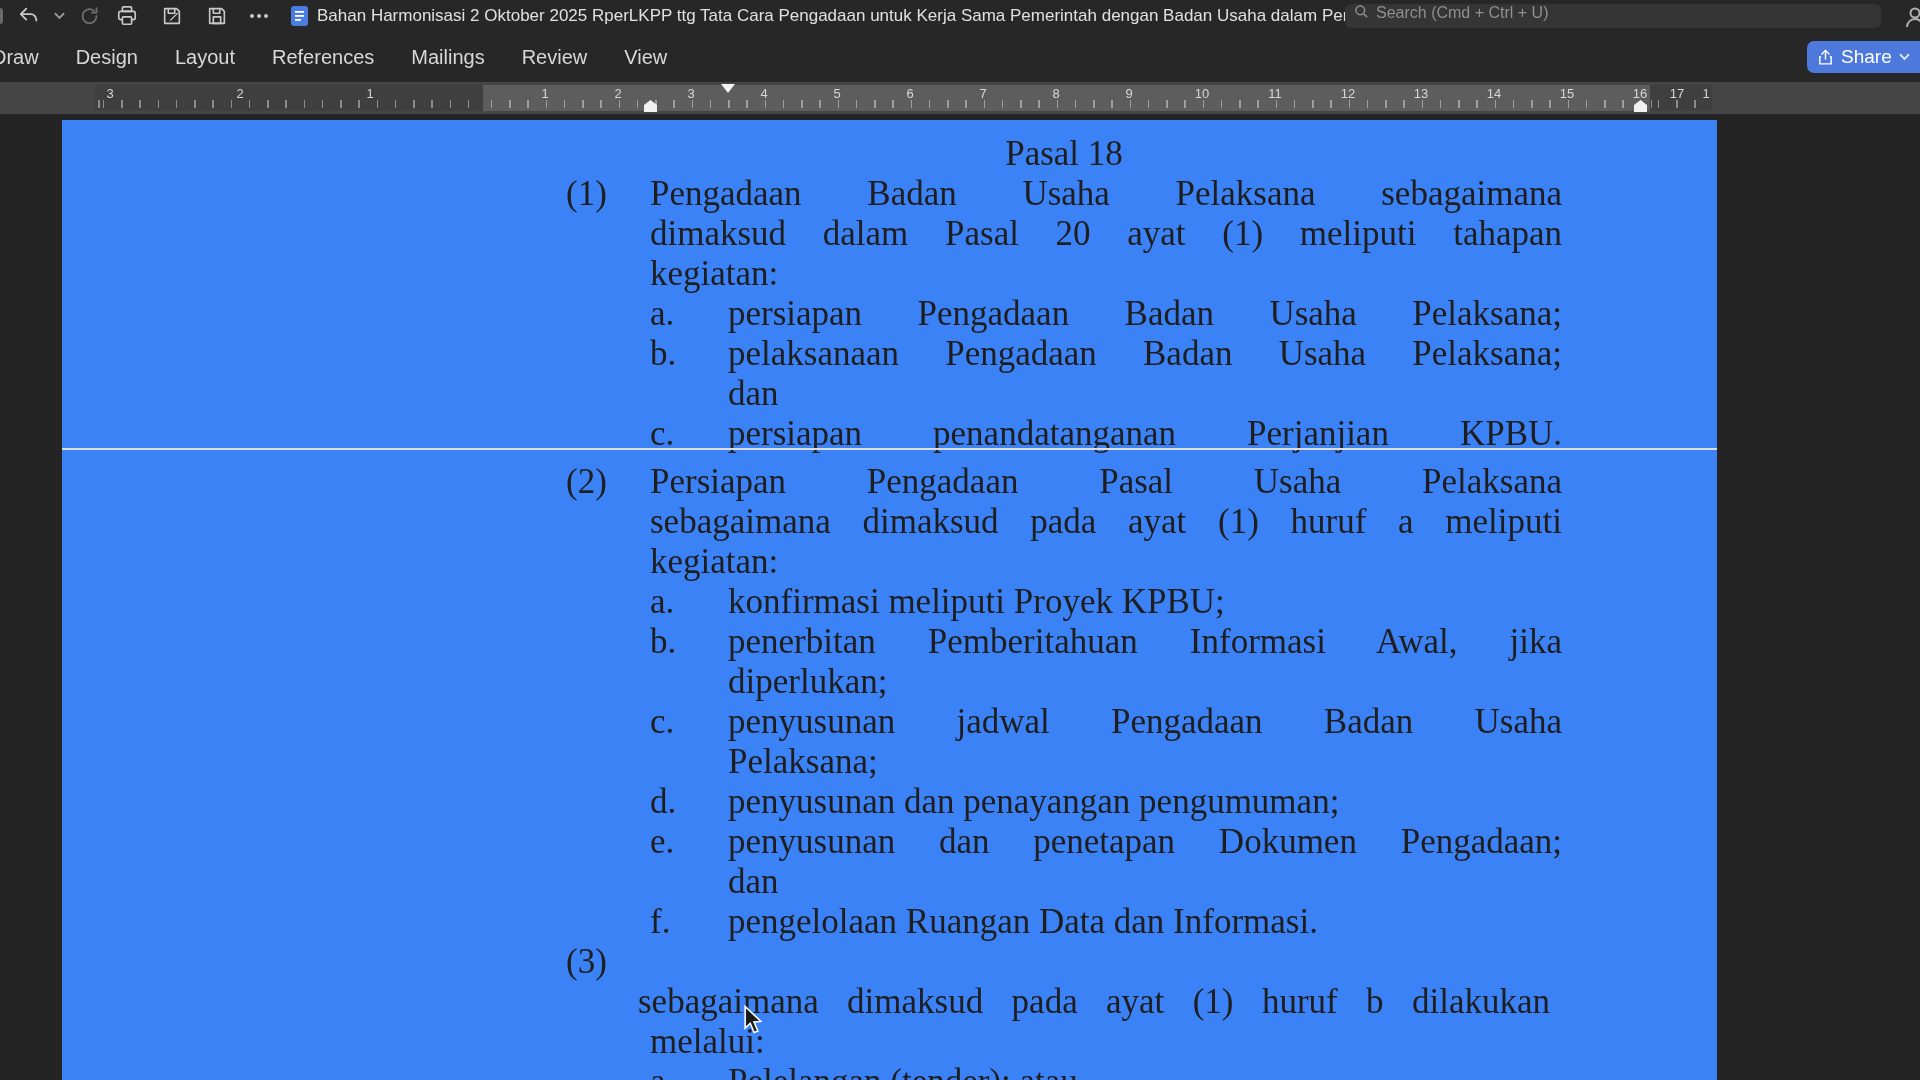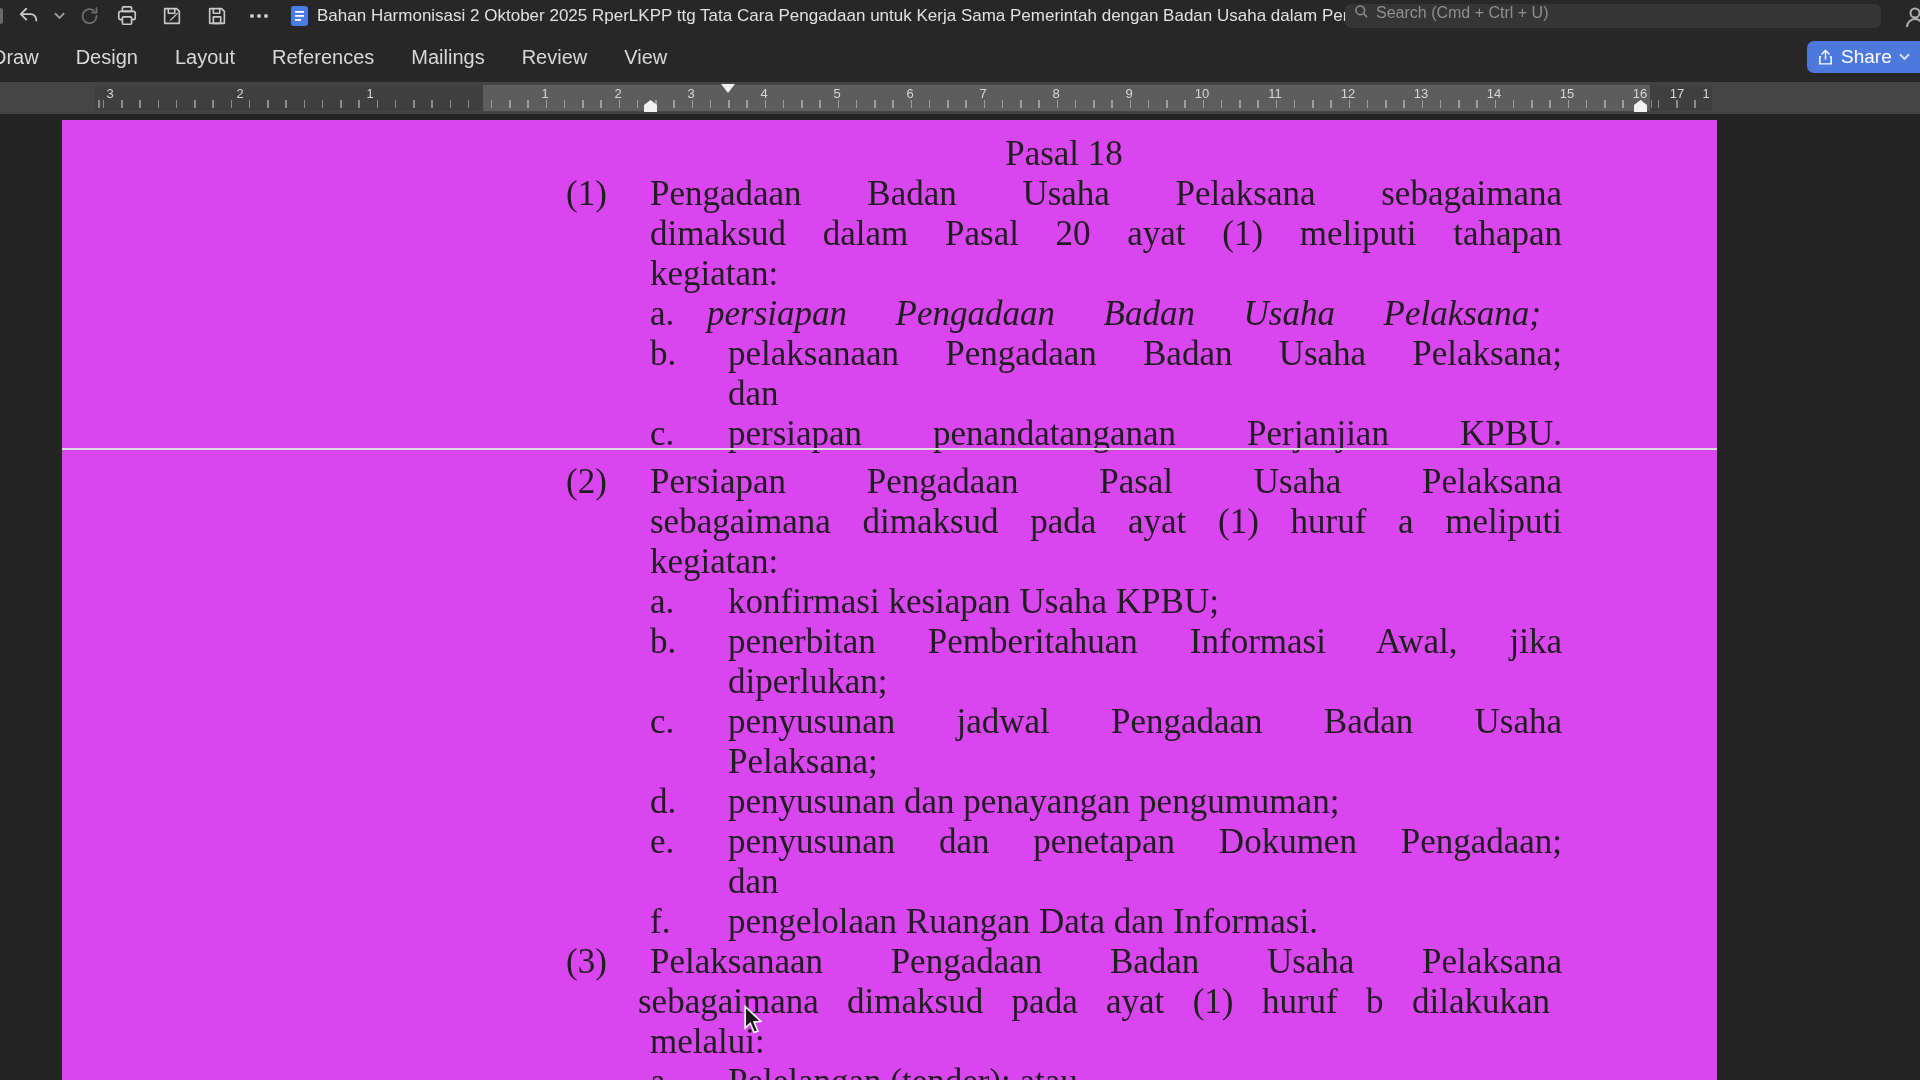--- a/index.html
+++ b/index.html
@@ -35,21 +35,21 @@
   .ticks{position:absolute;left:0;bottom:3px;height:8px;width:100%;
          background:repeating-linear-gradient(90deg,rgba(255,255,255,.4) 0 1.4px,transparent 1.4px 18.25px);
          background-position-x:8px;}
   .rnum{position:absolute;top:4px;transform:translateX(-50%);color:#d6d6d6;font-size:13px;}
   .marker-down{position:absolute;left:721px;top:2px;width:0;height:0;
                border-left:7px solid transparent;border-right:7px solid transparent;border-top:9px solid #f2f2f2;}
   .pent{position:absolute;bottom:2px;}
 
   
   .docarea{position:absolute;left:0;top:114px;width:1920px;height:966px;background:#242424;}
-  .page{position:absolute;left:62px;top:6px;width:1655px;height:960px;background:#d946ef;overflow:hidden;}
+  .page{position:absolute;left:62px;top:6px;width:1655px;height:960px;background:#3b82f6;overflow:hidden;}
   .line{position:absolute;height:40px;font-family:"Liberation Serif",serif;font-size:35px;line-height:40px;color:#1e1e1e;}
   .just{text-align:justify;text-align-last:justify;}
   .left{text-align:left;}
   .center{text-align:center;}
   .pg-divider{position:absolute;left:0;width:1655px;height:2px;background:#dcdcdc;}
   .cursor{position:absolute;left:742px;top:891px;z-index:5;}
 </style>
 </head>
 <body>
 
@@ -197,48 +197,47 @@
 </div>
 
 <div class="docarea">
   <div class="page" id="page">
       <div class="line center" style="left: 504px; top: 14px; width: 996px;">Pasal 18</div>
       <div class="line left" style="left: 504px; top: 54px; width: 74px;">(1)</div>
       <div class="line just" style="left: 588px; top: 54px; width: 912px;">Pengadaan Badan Usaha Pelaksana sebagaimana</div>
       <div class="line just" style="left: 588px; top: 94px; width: 912px;">dimaksud dalam Pasal 20 ayat (1) meliputi tahapan</div>
       <div class="line left" style="left: 588px; top: 134px; width: 912px;">kegiatan:</div>
       <div class="line left" style="left: 588px; top: 174px; width: 68px;">a.</div>
-      <div class="line just" style="left: 645px; top: 174px; width: 834px; font-style: italic;">persiapan Pengadaan Badan Usaha Pelaksana;</div>
+      <div class="line just" style="left: 666px; top: 174px; width: 834px;">persiapan Pengadaan Badan Usaha Pelaksana;</div>
       <div class="line left" style="left: 588px; top: 214px; width: 68px;">b.</div>
       <div class="line just" style="left: 666px; top: 214px; width: 834px;">pelaksanaan Pengadaan Badan Usaha Pelaksana;</div>
       <div class="line left" style="left: 666px; top: 254px; width: 834px;">dan</div>
       <div class="line left" style="left: 588px; top: 294px; width: 68px;">c.</div>
       <div class="line just" style="left: 666px; top: 294px; width: 834px;">persiapan penandatanganan Perjanjian KPBU.</div>
       <div class="pg-divider" style="top: 328px;"></div>
       <div class="line left" style="left: 504px; top: 342px; width: 74px;">(2)</div>
       <div class="line just" style="left: 588px; top: 342px; width: 912px;">Persiapan Pengadaan Pasal Usaha Pelaksana</div>
       <div class="line just" style="left: 588px; top: 382px; width: 912px;">sebagaimana dimaksud pada ayat (1) huruf a meliputi</div>
       <div class="line left" style="left: 588px; top: 422px; width: 912px;">kegiatan:</div>
       <div class="line left" style="left: 588px; top: 462px; width: 68px;">a.</div>
-      <div class="line left" style="left: 666px; top: 462px; width: 834px;">konfirmasi kesiapan Usaha KPBU;</div>
+      <div class="line left" style="left: 666px; top: 462px; width: 834px;">konfirmasi meliputi Proyek KPBU;</div>
       <div class="line left" style="left: 588px; top: 502px; width: 68px;">b.</div>
       <div class="line just" style="left: 666px; top: 502px; width: 834px;">penerbitan Pemberitahuan Informasi Awal, jika</div>
       <div class="line left" style="left: 666px; top: 542px; width: 834px;">diperlukan;</div>
       <div class="line left" style="left: 588px; top: 582px; width: 68px;">c.</div>
       <div class="line just" style="left: 666px; top: 582px; width: 834px;">penyusunan jadwal Pengadaan Badan Usaha</div>
       <div class="line left" style="left: 666px; top: 622px; width: 834px;">Pelaksana;</div>
       <div class="line left" style="left: 588px; top: 662px; width: 68px;">d.</div>
       <div class="line left" style="left: 666px; top: 662px; width: 834px;">penyusunan dan penayangan pengumuman;</div>
       <div class="line left" style="left: 588px; top: 702px; width: 68px;">e.</div>
       <div class="line just" style="left: 666px; top: 702px; width: 834px;">penyusunan dan penetapan Dokumen Pengadaan;</div>
       <div class="line left" style="left: 666px; top: 742px; width: 834px;">dan</div>
       <div class="line left" style="left: 588px; top: 782px; width: 68px;">f.</div>
       <div class="line left" style="left: 666px; top: 782px; width: 834px;">pengelolaan Ruangan Data dan Informasi.</div>
       <div class="line left" style="left: 504px; top: 822px; width: 74px;">(3)</div>
-      <div class="line just" style="left: 588px; top: 822px; width: 912px;">Pelaksanaan Pengadaan Badan Usaha Pelaksana</div>
       <div class="line just" style="left: 576px; top: 862px; width: 912px;">sebagaimana dimaksud pada ayat (1) huruf b dilakukan</div>
       <div class="line left" style="left: 588px; top: 902px; width: 912px;">melalui:</div>
       <div class="line left" style="left: 588px; top: 942px; width: 68px;">a.</div>
       <div class="line left" style="left: 666px; top: 942px; width: 834px;">Pelelangan (tender); atau</div>
     </div>
   <svg class="cursor" width="22" height="30" viewBox="0 0 13 21">
     <path d="M1 1 L1 16.2 L4.6 12.8 L7.3 19.3 L9.9 18.2 L7.2 11.9 L12 11.5 Z" fill="#1a1a1a" stroke="#ffffff" stroke-width="1.1"></path>
   </svg>
 </div>
 

